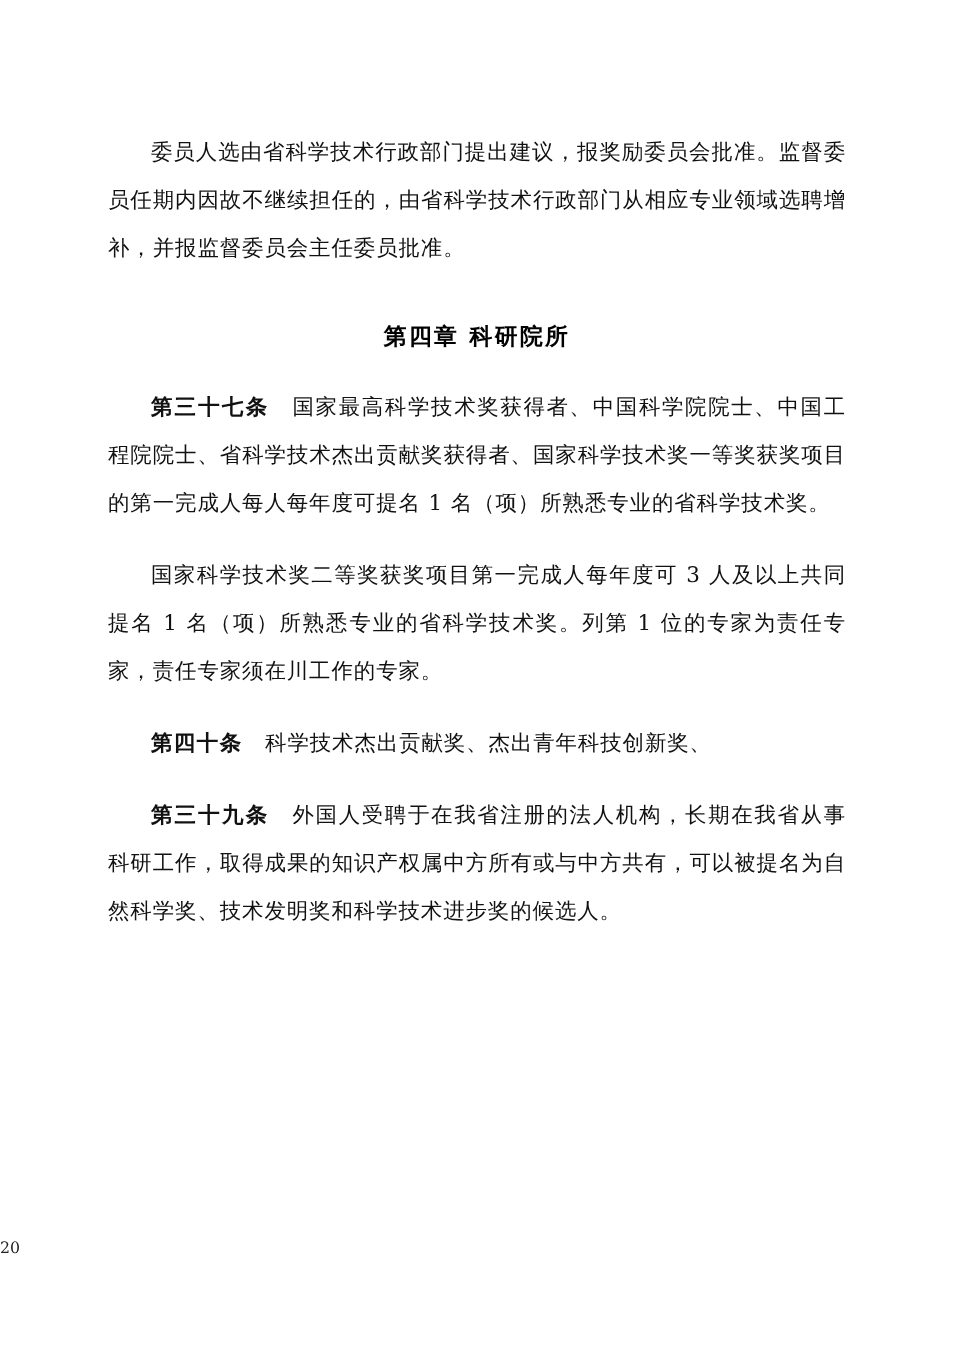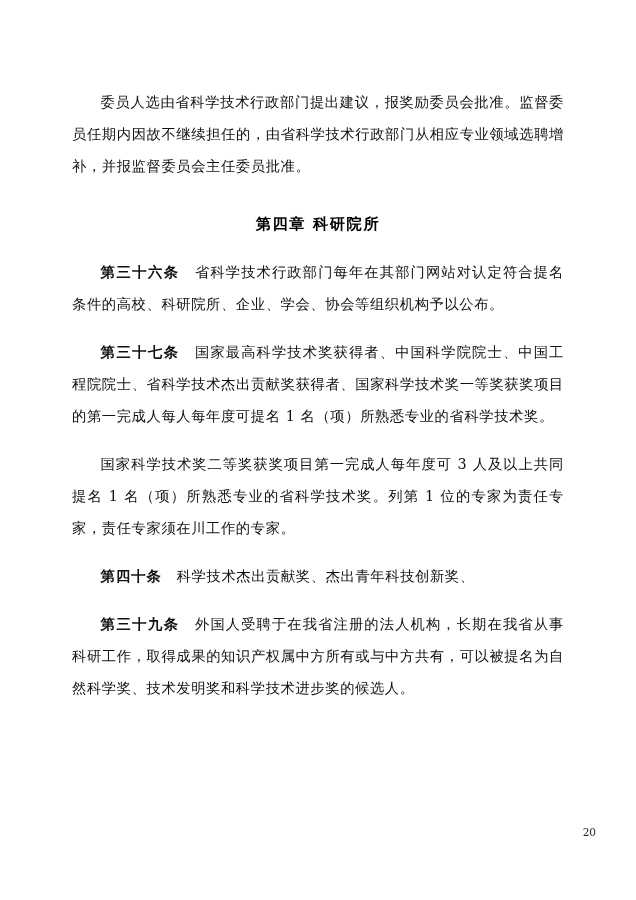--- a/index.html
+++ b/index.html
@@ -43,36 +43,35 @@
   }
   .art-label {
     font-weight: bold;
     letter-spacing: 1px;
   }
   .page-number {
     position: absolute;
     bottom: 62px;
     left: 0;
     width: 596px;
-    text-align: right;
+    text-align: left;
     font-size: 10.5px;
     font-family: "DejaVu Serif", "Liberation Serif", serif;
     color: #222;
   }
 </style>
 </head>
 <body>
 
 <div class="page">
 
   <p class="para">委员人选由省科学技术行政部门提出建议，报奖励委员会批准。监督委员任期内因故不继续担任的，由省科学技术行政部门从相应专业领域选聘增补，并报监督委员会主任委员批准。</p>
 
   <h2 class="chapter-heading">第四章 科研院所</h2>
 
-  <p class="para"><span class="art-label">第三十六条</span>　<span>省科学技术行政部门每年在其部门网站对认定符合提名条件的高校、科研院所、企业、学会、协会等组织机构予以公布。</span></p>
 
   <p class="para"><span class="art-label">第三十七条</span>　<span>国家最高科学技术奖获得者、中国科学院院士、中国工程院院士、省科学技术杰出贡献奖获得者、国家科学技术奖一等奖获奖项目的第一完成人每人每年度可提名 1 名（项）所熟悉专业的省科学技术奖。</span></p>
 
   <p class="para">国家科学技术奖二等奖获奖项目第一完成人每年度可 3 人及以上共同提名 1 名（项）所熟悉专业的省科学技术奖。列第 1 位的专家为责任专家，责任专家须在川工作的专家。</p>
 
 
   <p class="para"><span class="art-label">第四十条</span>　<span>科学技术杰出贡献奖、杰出青年科技创新奖、</span></p>
 
   <p class="para"><span class="art-label">第三十九条</span>　<span>外国人受聘于在我省注册的法人机构，长期在我省从事科研工作，取得成果的知识产权属中方所有或与中方共有，可以被提名为自然科学奖、技术发明奖和科学技术进步奖的候选人。</span></p>
 

